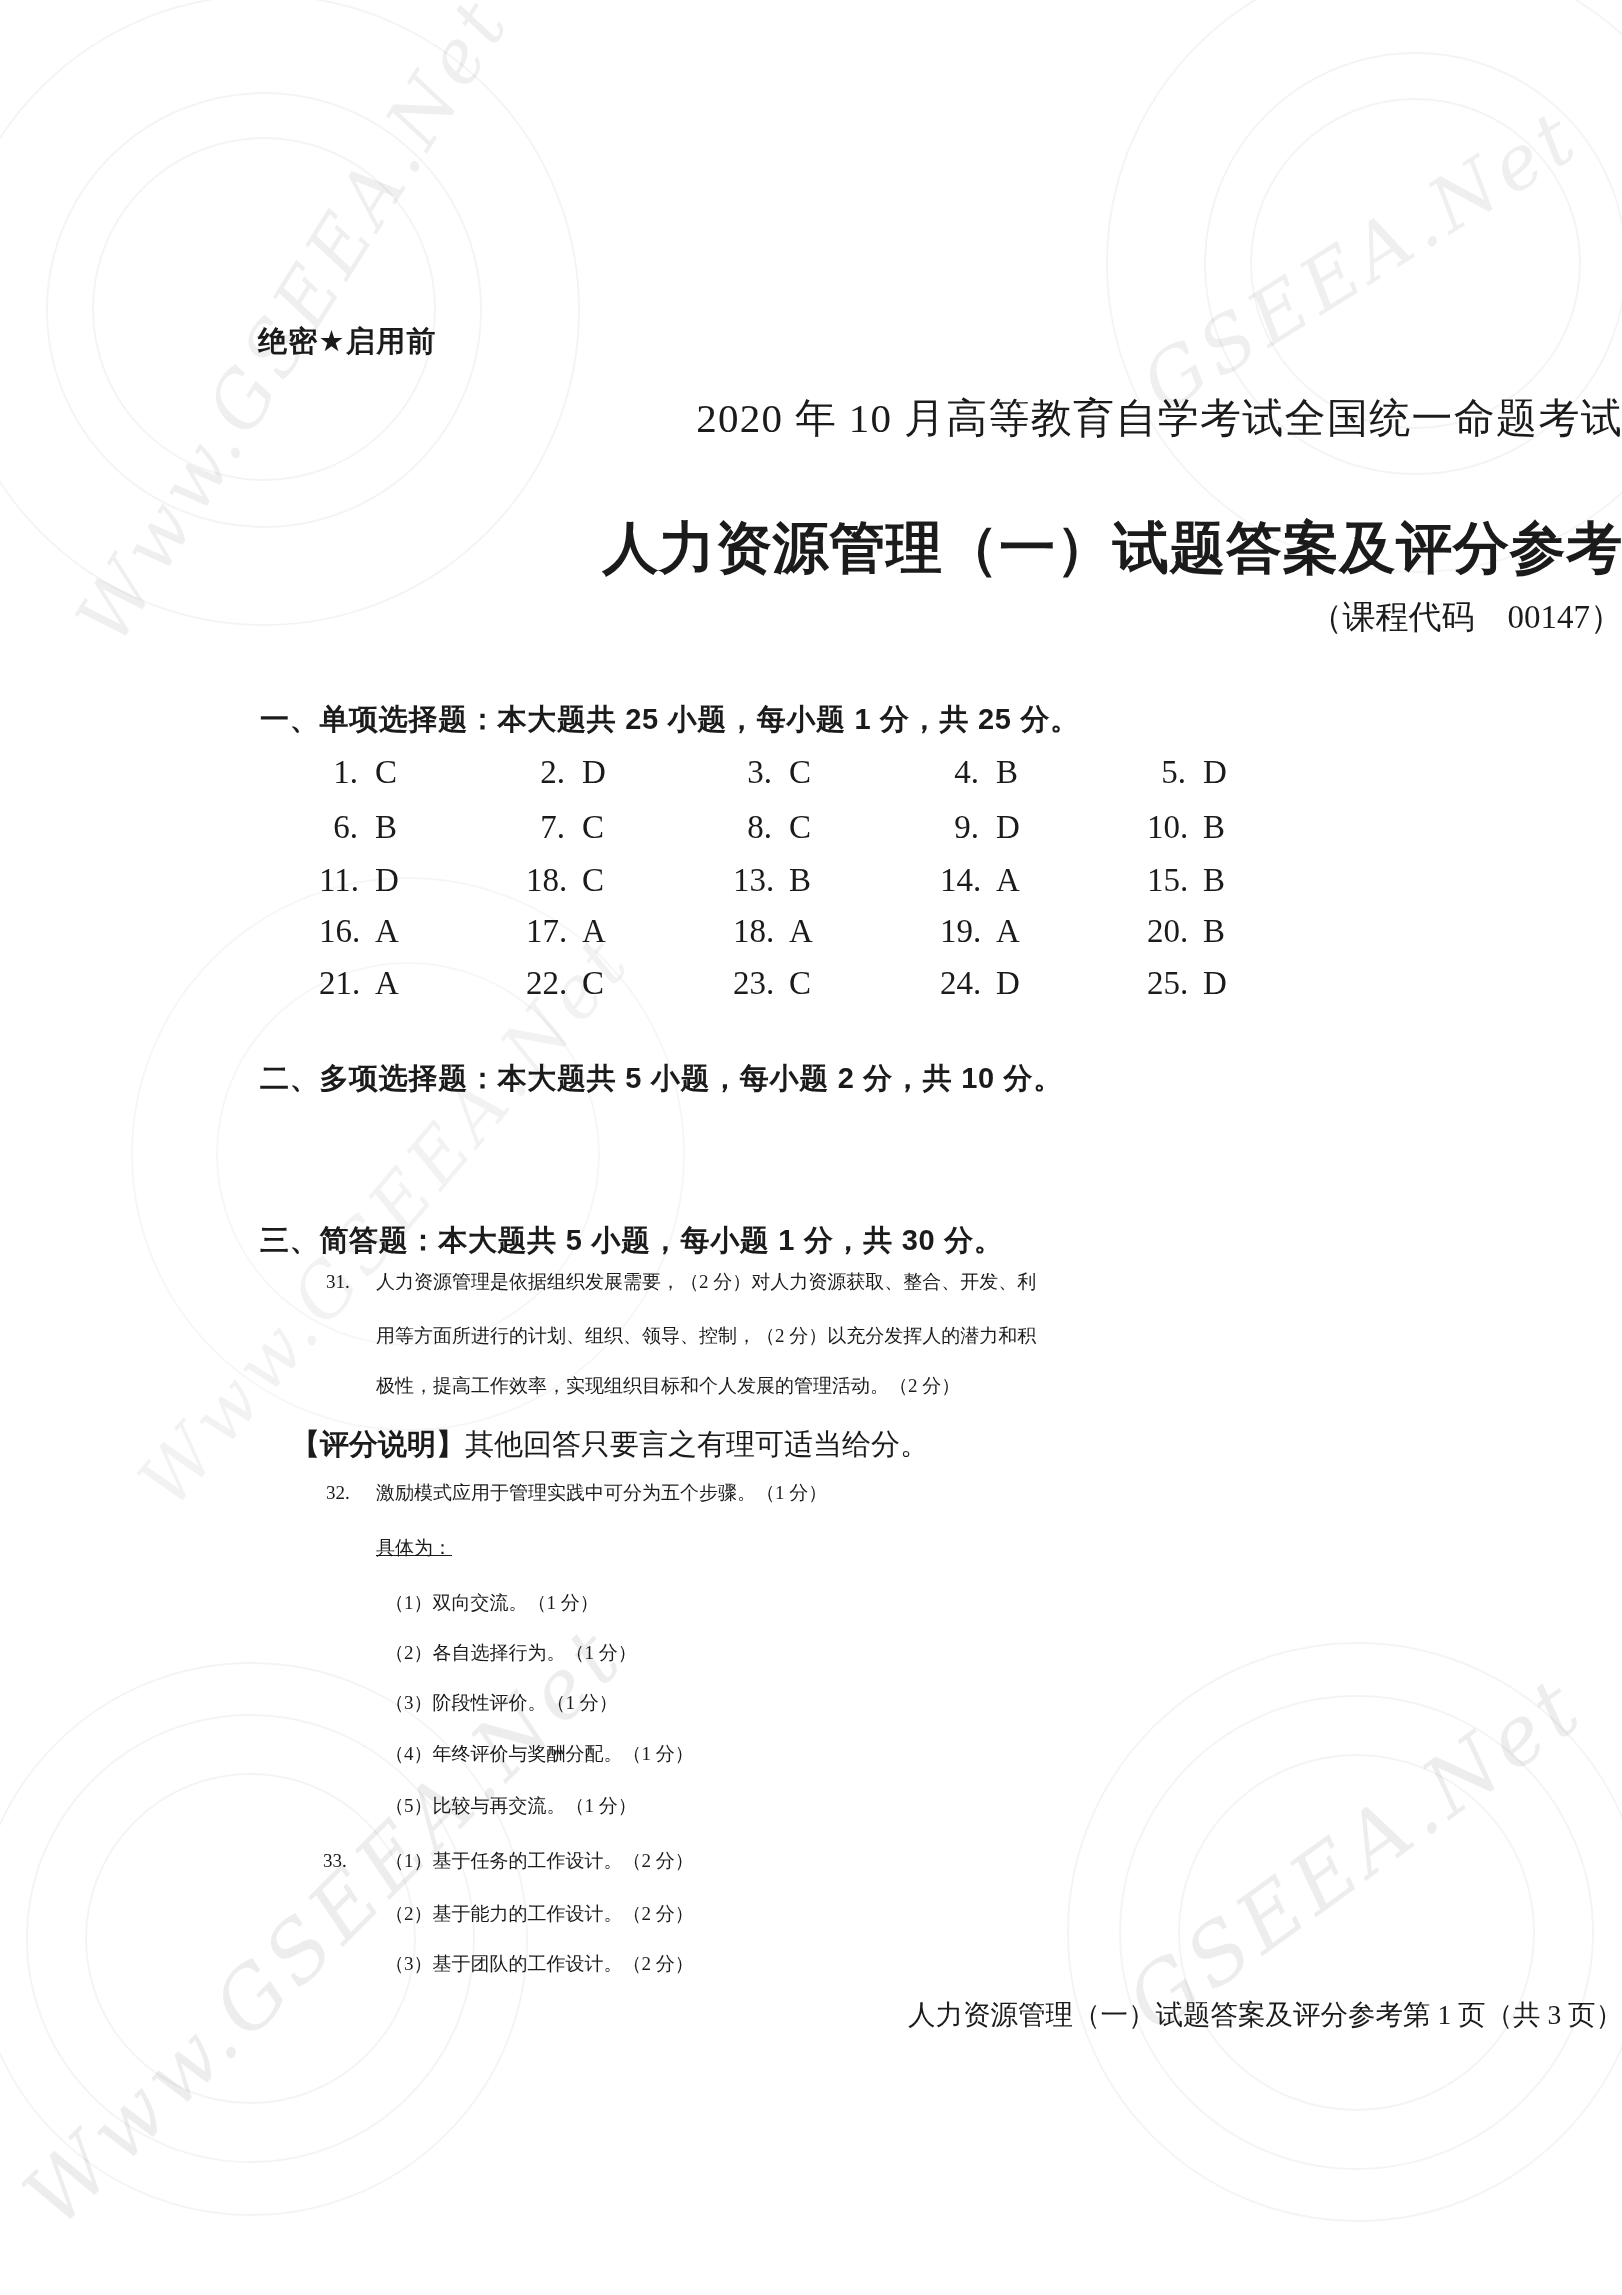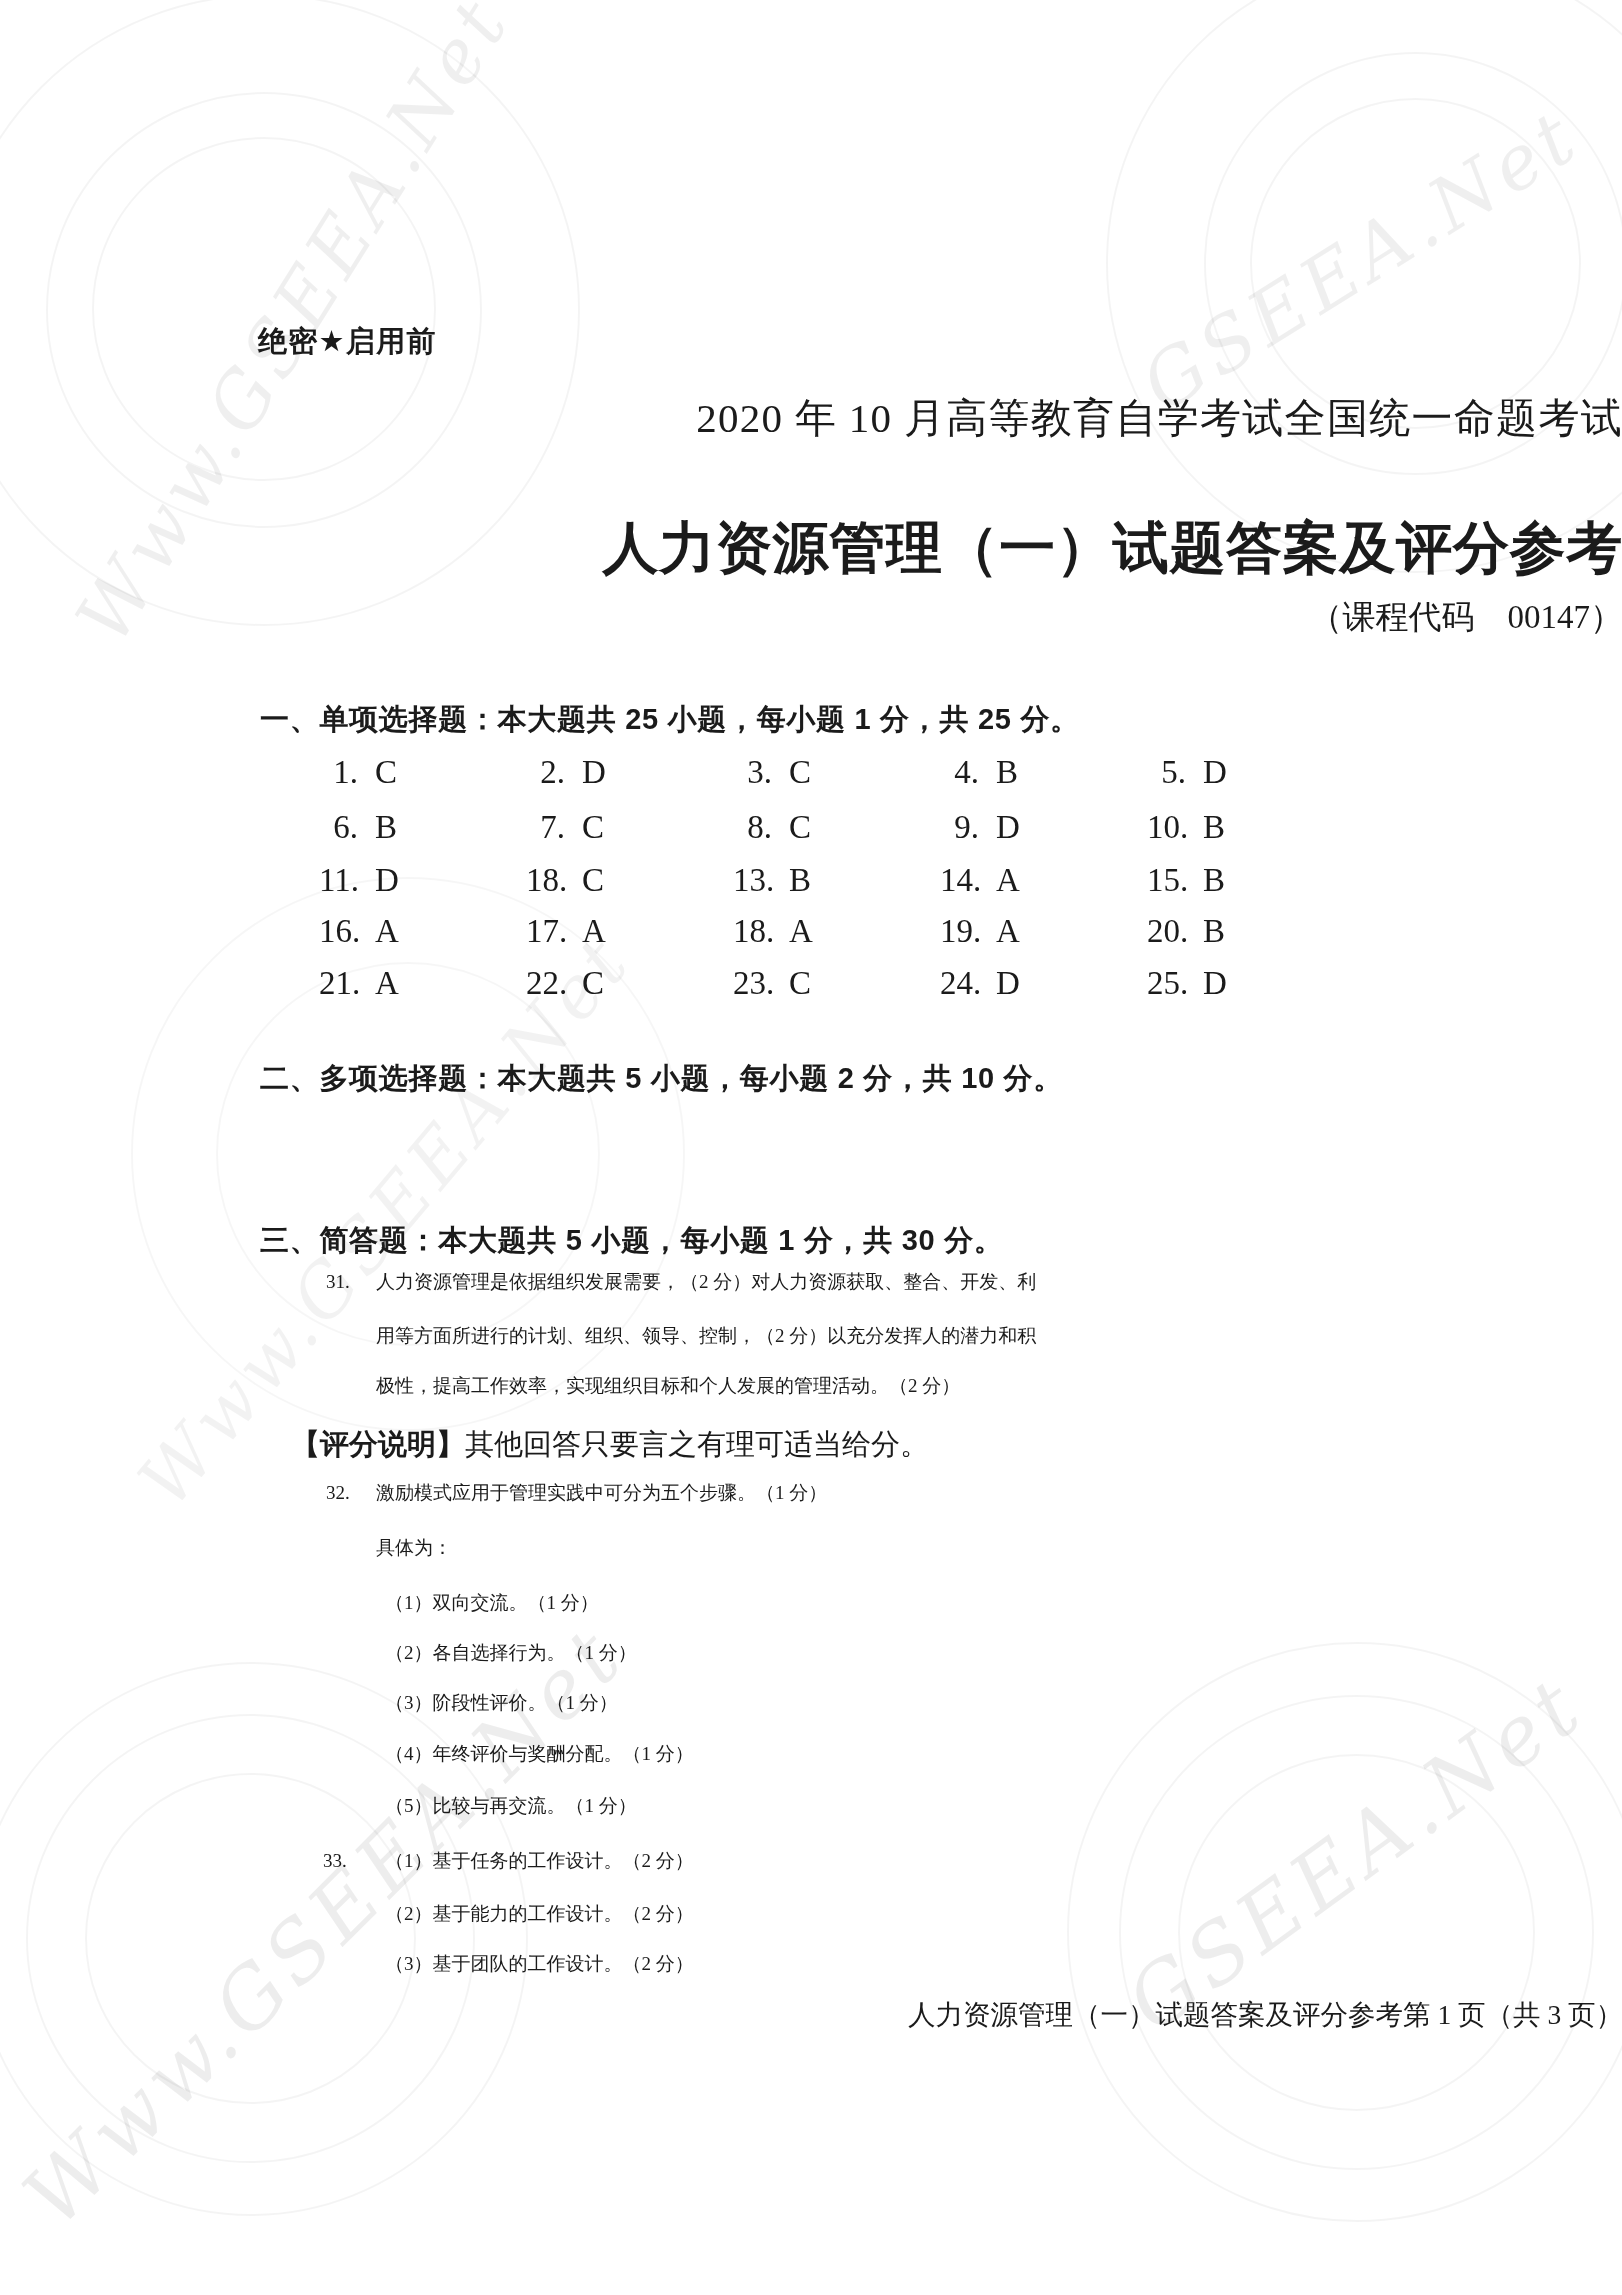--- a/index.html
+++ b/index.html
@@ -217,21 +217,21 @@
   <div class="abs serif body-text" style="left:376px;top:1272px;">人力资源管理是依据组织发展需要，（2 分）对人力资源获取、整合、开发、利</div>
   <div class="abs serif body-text" style="left:376px;top:1326px;">用等方面所进行的计划、组织、领导、控制，（2 分）以充分发挥人的潜力和积</div>
   <div class="abs serif body-text" style="left:376px;top:1376px;">极性，提高工作效率，实现组织目标和个人发展的管理活动。（2 分）</div>
 
   <div class="abs" style="left:291px;top:1430px;">
     <span class="hei note-label">【评分说明】</span><span class="serif note-text">其他回答只要言之有理可适当给分。</span>
   </div>
 
   <div class="abs serif body-text" style="left:326px;top:1483px;">32.</div>
   <div class="abs serif body-text" style="left:376px;top:1483px;">激励模式应用于管理实践中可分为五个步骤。（1 分）</div>
-  <div class="abs serif body-text" style="left:376px;top:1538px;">具体为：</div>
+  <div class="abs serif body-text" style="left:376px;top:1538px;text-decoration:underline;">具体为：</div>
 
   <div class="abs serif body-text" style="left:385px;top:1593px;">（1）双向交流。（1 分）</div>
   <div class="abs serif body-text" style="left:385px;top:1643px;">（2）各自选择行为。（1 分）</div>
   <div class="abs serif body-text" style="left:385px;top:1693px;">（3）阶段性评价。（1 分）</div>
   <div class="abs serif body-text" style="left:385px;top:1744px;">（4）年终评价与奖酬分配。（1 分）</div>
   <div class="abs serif body-text" style="left:385px;top:1796px;">（5）比较与再交流。（1 分）</div>
 
   <div class="abs serif body-text" style="left:323px;top:1851px;">33.</div>
   <div class="abs serif body-text" style="left:385px;top:1851px;">（1）基于任务的工作设计。（2 分）</div>
   <div class="abs serif body-text" style="left:385px;top:1904px;">（2）基于能力的工作设计。（2 分）</div>

